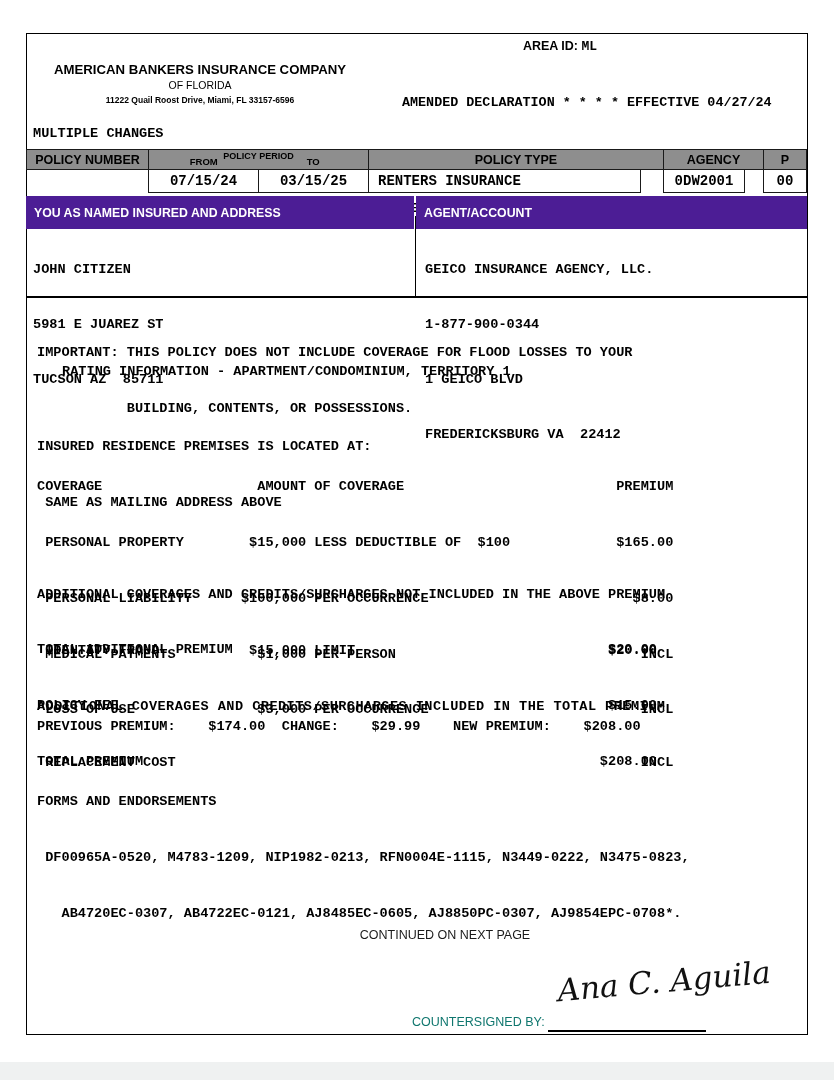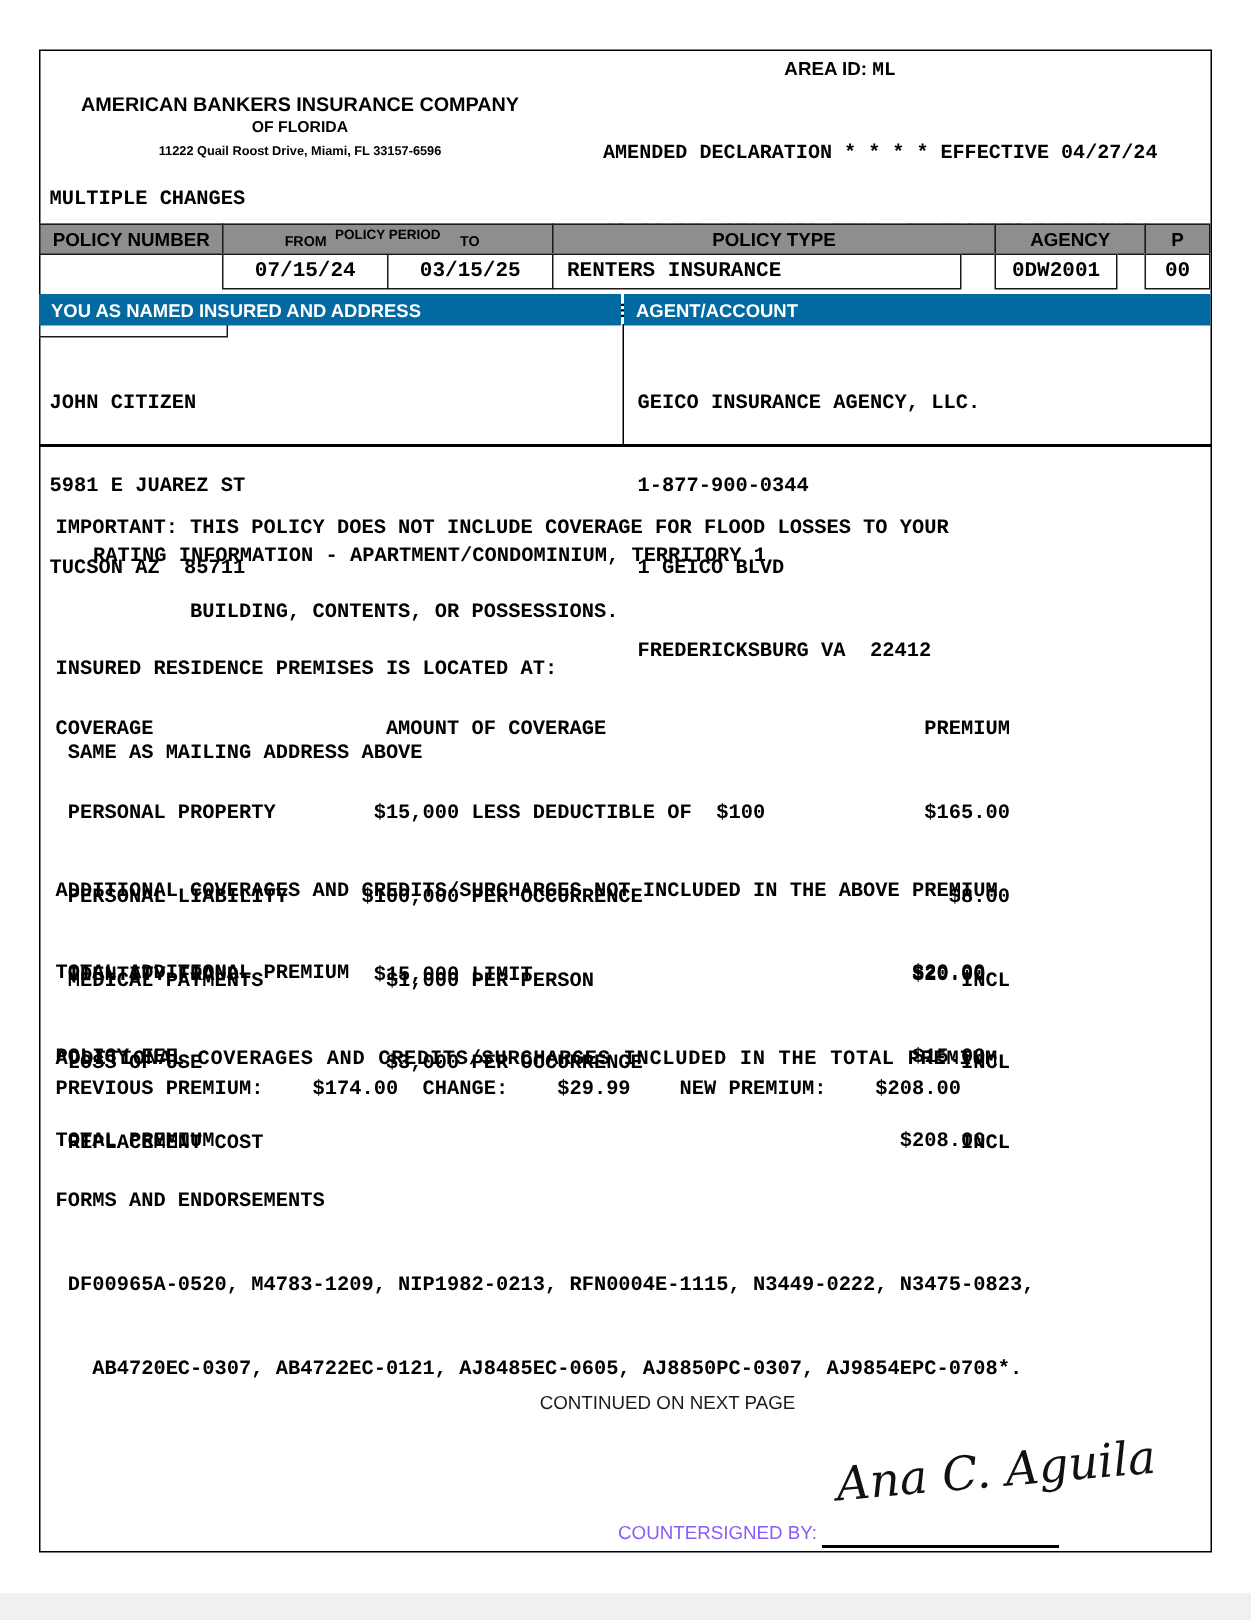--- a/index.html
+++ b/index.html
@@ -9,55 +9,55 @@
   .mono{font-family:"Liberation Mono","DejaVu Sans Mono",monospace;font-weight:bold;white-space:pre;}
 
   .doc-border{left:26px;top:33px;width:782px;height:1002px;border:1.5px solid #000;
               box-sizing:border-box;background:#fff;}
 
   .area-id{left:430px;top:39px;width:260px;text-align:center;font-size:12.5px;font-weight:bold;}
   .area-id .mono{font-size:13px;}
 
   .company{left:40px;top:62px;width:320px;text-align:center;}
   .company-name{font-size:13.2px;font-weight:bold;line-height:15px;}
-  .company-sub{font-size:10.5px;font-weight:bold;margin-top:2px;}
+  .company-sub{font-size:10.5px;font-weight:normal;margin-top:2px;}
   .company-addr{font-size:8.5px;font-weight:bold;margin-top:4px;}
 
   .amend{left:402px;top:58px;font-size:13.4px;line-height:17.8px;}
 
   .multiple{left:33px;top:126px;font-size:13.6px;}
 
   
   .hcell{top:149px;height:21px;background:#8e8e8e;border:1px solid #1a1a1a;box-sizing:border-box;
          display:flex;align-items:center;justify-content:center;font-weight:bold;font-size:12.5px;color:#000;}
   .dcell{top:169px;height:24px;background:#fff;border:1px solid #1a1a1a;box-sizing:border-box;
          display:flex;align-items:center;font-size:14px;}
   .dcell.center{justify-content:center;}
   .period-cell{position:relative;justify-content:center;}
   .pp-title{position:absolute;top:1px;left:0;width:100%;text-align:center;font-size:9px;font-weight:bold;}
   .pp-from{position:absolute;bottom:2px;left:0;width:50%;text-align:center;font-size:9.5px;font-weight:bold;}
   .pp-to{position:absolute;bottom:2px;right:0;width:50%;text-align:center;font-size:9.5px;font-weight:bold;}
 
   
-  .gbar{top:196px;height:21px;background:#0369a1;color:#fff;font-weight:bold;font-size:12.3px;
+  .gbar{top:196px;height:33px;background:#4c1d95;color:#fff;font-weight:bold;font-size:12.3px;
         display:flex;align-items:center;padding-left:8px;box-sizing:border-box;}
   .vline{left:415px;top:216px;width:1px;height:81px;background:#000;}
   .hline{left:26px;top:296px;width:782px;height:1.5px;background:#000;}
 
   .addr-block{font-size:13.6px;line-height:18.4px;}
 
   .body-block{left:37px;font-size:13.6px;line-height:18.6px;}
   .wide{letter-spacing:0.45px;}
 
   .continued{left:26px;top:928px;width:782px;text-align:center;font-size:12.5px;color:#1a1a1a;padding-left:28px;}
 
   .signature{left:544px;top:963px;width:240px;text-align:center;
              font-family:"DejaVu Serif",serif;font-style:italic;font-size:31px;
              transform:rotate(-5deg);color:#111;}
-  .countersign{left:412px;top:1015px;font-size:12.5px;color:#8b5cf6;}
+  .countersign{left:412px;top:1015px;font-size:12.5px;color:#0f766e;}
   .sigline{left:548px;top:1030px;width:158px;height:1.5px;background:#000;}
 
   .bottom-strip{left:0;top:1062px;width:834px;height:18px;background:#eff1f1;}
 </style>
 </head>
 <body>
 
 <div class="abs doc-border"></div>
 
 <div class="abs area-id">

